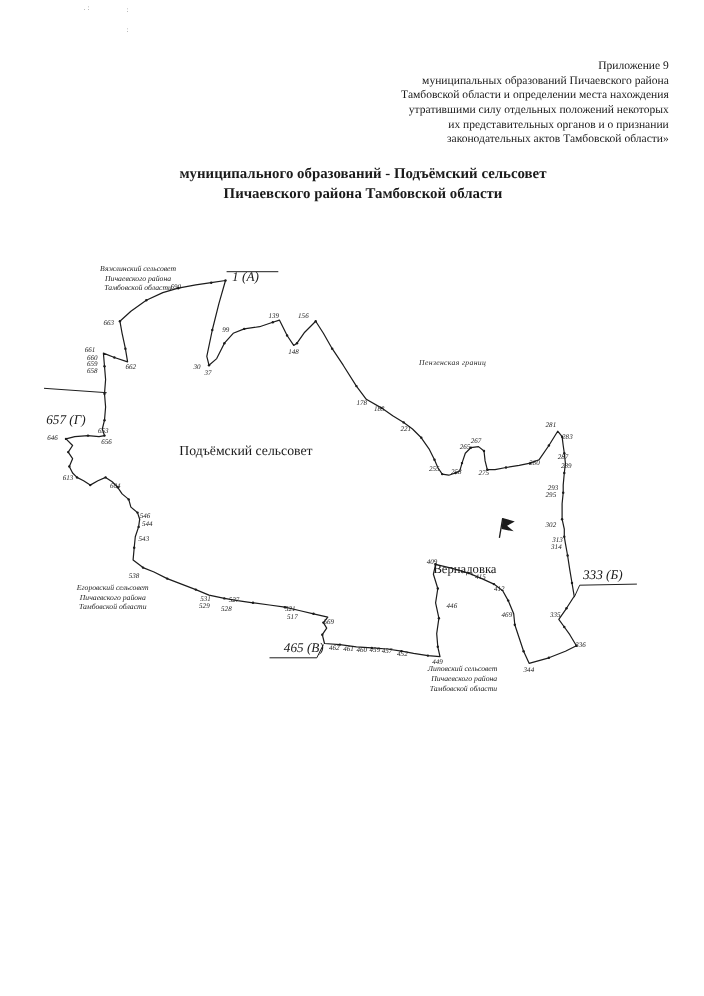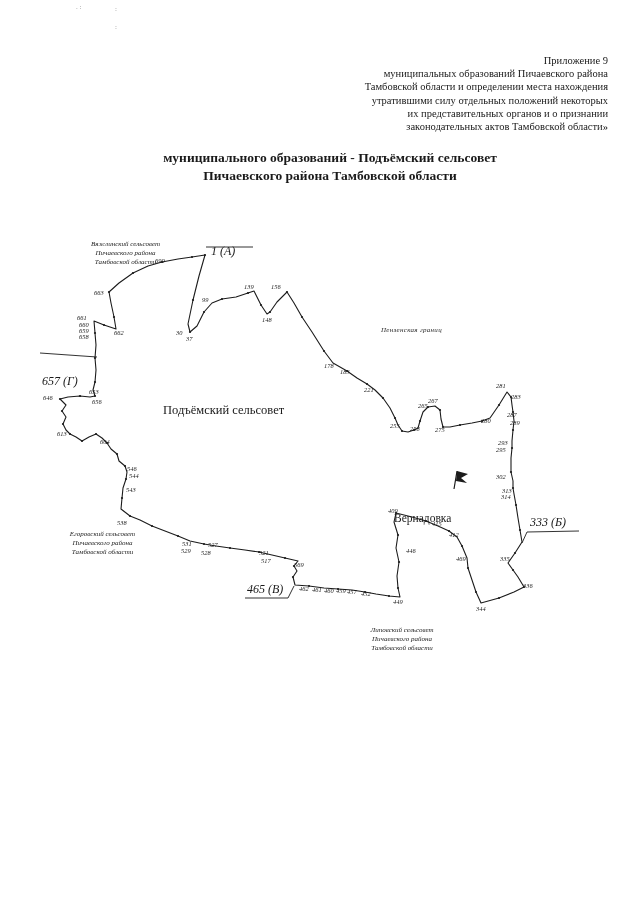--- a/index.html
+++ b/index.html
@@ -22,25 +22,25 @@
   .map-label{position:absolute;white-space:nowrap;}
   .area-label{left:163px;top:403px;font-size:12.5px;}
   .settlement-label{left:394px;top:484px;font-size:11.5px;font-weight:normal;margin-top:28px;}
   .ext-region-label{left:381px;top:326px;font-size:7px;font-style:italic;color:#2a2a2a;letter-spacing:.3px;}
   .neighbor{
     position:absolute;font-size:7px;font-style:italic;line-height:9px;
     text-align:center;color:#222;white-space:nowrap;
   }
   .neighbor-vyazhlinsky{left:73px;top:240px;width:105px;text-align:center;}
   .neighbor-egorovsky{left:45px;top:530px;width:105px;text-align:center;padding-left:10px;box-sizing:border-box;}
-  .neighbor-lipovsky{left:352px;top:626px;width:100px;}
+  .neighbor-lipovsky{left:352px;top:604px;width:100px;text-align:right;}
   .corner{position:absolute;font-style:italic;font-size:12px;white-space:nowrap;}
   .corner-a{left:211px;top:232px;margin-top:12px;}
   .corner-b{left:530px;top:515px;}
-  .corner-v{left:247px;top:582px;}
+  .corner-v{left:258px;top:582px;}
   .corner-g{left:42px;top:338px;margin-top:36px;}
   
   #map-svg{position:absolute;left:0;top:0;width:640px;height:905px;}
   #map-svg .pt{
     font-family:"Liberation Serif", serif;font-size:6.4px;font-style:italic;fill:#1a1a1a;
   }
   .artifact{position:absolute;color:#9a9a9a;font-size:7px;line-height:7px;}
   .artifact-1{left:76px;top:4px;}
   .artifact-2{left:115px;top:6px;}
   .artifact-3{left:115px;top:24px;}

